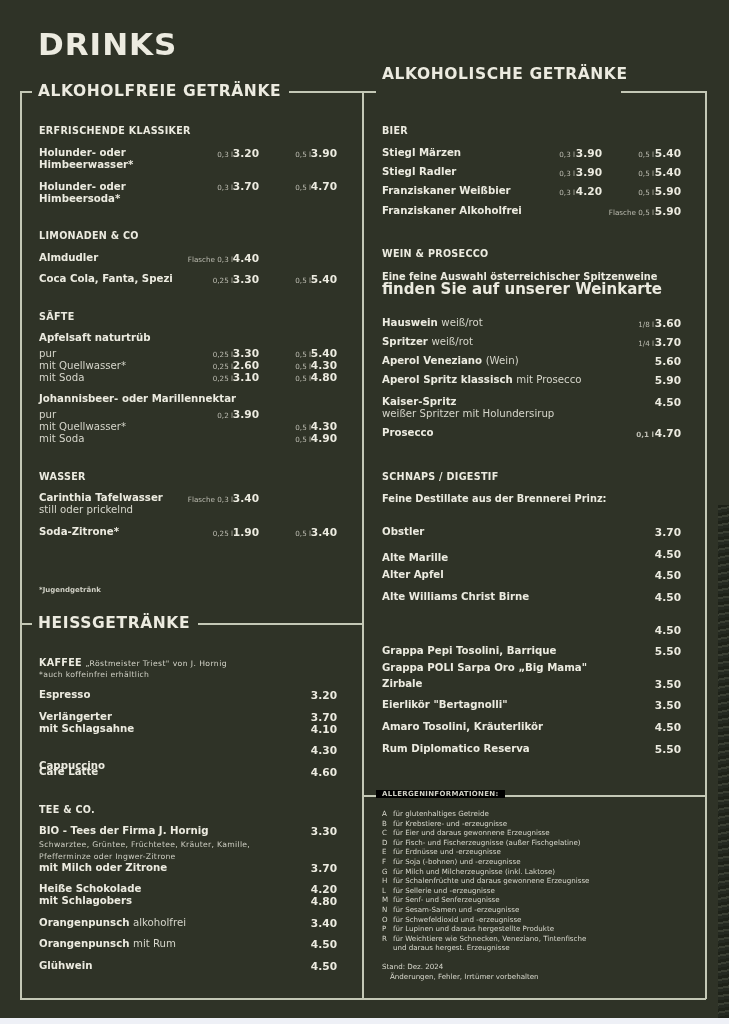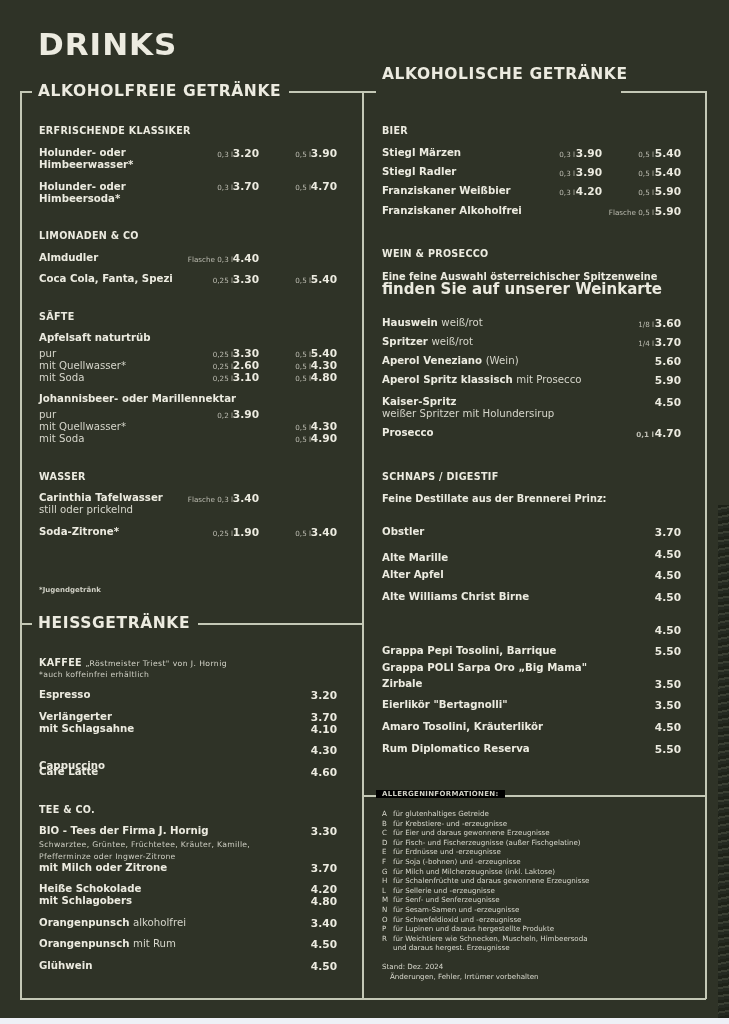--- a/index.html
+++ b/index.html
@@ -271,17 +271,17 @@
   <div><span class="k">D</span><span>für Fisch- und Fischerzeugnisse (außer Fischgelatine)</span></div>
   <div><span class="k">E</span><span>für Erdnüsse und -erzeugnisse</span></div>
   <div><span class="k">F</span><span>für Soja (-bohnen) und -erzeugnisse</span></div>
   <div><span class="k">G</span><span>für Milch und Milcherzeugnisse (inkl. Laktose)</span></div>
   <div><span class="k">H</span><span>für Schalenfrüchte und daraus gewonnene Erzeugnisse</span></div>
   <div><span class="k">L</span><span>für Sellerie und -erzeugnisse</span></div>
   <div><span class="k">M</span><span>für Senf- und Senferzeugnisse</span></div>
   <div><span class="k">N</span><span>für Sesam-Samen und -erzeugnisse</span></div>
   <div><span class="k">O</span><span>für Schwefeldioxid und -erzeugnisse</span></div>
   <div><span class="k">P</span><span>für Lupinen und daraus hergestellte Produkte</span></div>
-  <div><span class="k">R</span><span>für Weichtiere wie Schnecken, Muscheln, Himbeersoda</span></div>
+  <div><span class="k">R</span><span>für Weichtiere wie Schnecken, Veneziano, Tintenfische</span></div>
   <div><span class="k"></span><span>und daraus hergest. Erzeugnisse</span></div>
 </div>
 <div class="allergen" style="left:382px;top:962px;">Stand: Dez. 2024</div>
 <div class="allergen" style="left:382px;top:972px;margin-left:8px;">Änderungen, Fehler, Irrtümer vorbehalten</div>
 
 </body></html>

